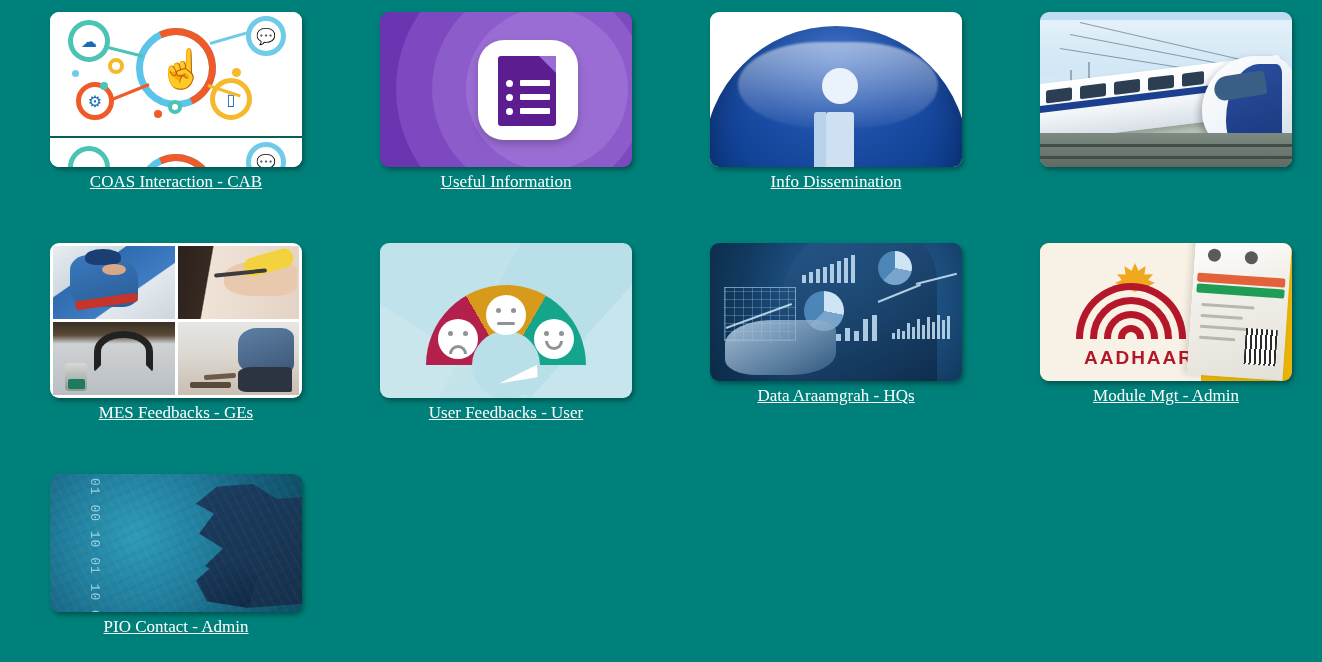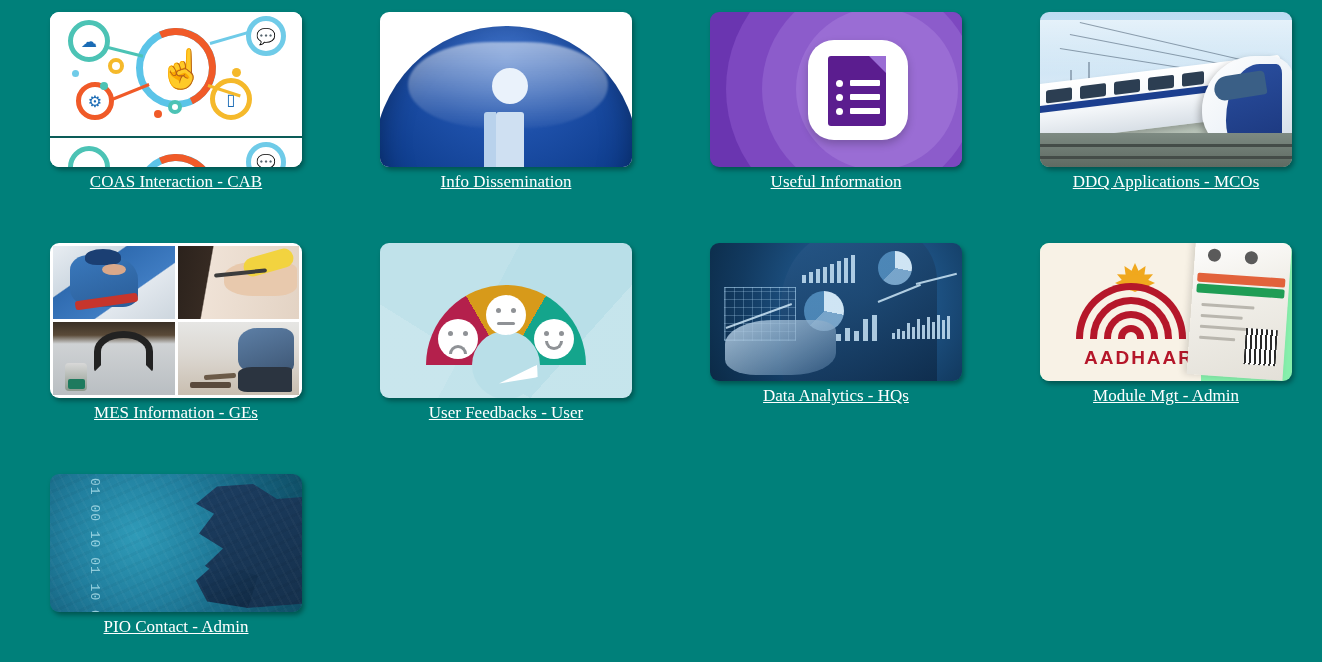--- a/index.html
+++ b/index.html
@@ -240,21 +240,21 @@
   .barset { position:absolute; }
   .grid9 { position:absolute; border:1px solid rgba(175,215,245,0.45);
            background:
              repeating-linear-gradient(90deg, rgba(175,215,245,0.28) 0 1px, rgba(0,0,0,0) 1px 9px),
              repeating-linear-gradient(0deg, rgba(175,215,245,0.28) 0 1px, rgba(0,0,0,0) 1px 8px); }
   .pie9 { position:absolute; border-radius:50%;
           background: conic-gradient(rgba(222,242,255,0.92) 0 28%, rgba(150,196,232,0.75) 28% 62%, rgba(96,160,210,0.7) 62% 100%); }
   .trend { position:absolute; height:2px; background:rgba(215,240,255,0.8); transform-origin:0 50%; }
 
   
-  .aad { background:#86efac; }
+  .aad { background:#eab308; }
   .aad-left { position:absolute; left:0; top:0; width:64%; height:100%; background:#f8f2e6; }
   .aad-sun { position:absolute; left:42px; top:38px; width:100px; height:56px; }
   .ray { position:absolute; width:0; height:0; border-left:9px solid transparent;
          border-right:9px solid transparent; border-bottom:20px solid #f0a81e;
          transform-origin:50% 100%; }
   .fp { position:absolute; border:7px solid #b5172a; border-bottom:none;
         border-radius:120px 120px 0 0; }
   .aad-word { position:absolute; left:34px; top:104px; width:130px; text-align:center;
               color:#b5172a; font-family:"Liberation Sans", sans-serif;
               font-weight:bold; font-size:19px; letter-spacing:2px; }
@@ -332,32 +332,20 @@
           <div class="c-ring chat">
               <span class="ic">💬</span>
             </div>
         </div>
       </div>
     </div>
     <span class="caption">COAS Interaction - CAB</span>
   </div>
 
   <div class="tile">
-    <div class="thumb info">
-      <div class="art">
-        <div class="info-ball"></div>
-        <div class="info-gloss"></div>
-        <div class="info-dot"></div>
-        <div class="info-stem"></div>
-      </div>
-    </div>
-    <span class="caption">Info Dissemination</span>
-  </div>
-
-  <div class="tile">
     <div class="thumb useful">
       <div class="art">
         <div class="ring-a"></div>
           <div class="ring-b"></div>
           <div class="ring-c"></div>
         <div class="doc-card">
           <div class="doc-page">
             <div class="doc-fold"></div>
             <div class="doc-bul" style="left:8px;top:24px;"></div>
             <div class="doc-row" style="left:22px;top:24px;width:30px;"></div>
@@ -366,20 +354,32 @@
             <div class="doc-bul" style="left:8px;top:52px;"></div>
             <div class="doc-row" style="left:22px;top:52px;width:30px;"></div>
           </div>
         </div>
       </div>
     </div>
     <span class="caption">Useful Information</span>
   </div>
 
   <div class="tile">
+    <div class="thumb info">
+      <div class="art">
+        <div class="info-ball"></div>
+        <div class="info-gloss"></div>
+        <div class="info-dot"></div>
+        <div class="info-stem"></div>
+      </div>
+    </div>
+    <span class="caption">Info Dissemination</span>
+  </div>
+
+  <div class="tile">
     <div class="thumb train">
       <div class="art">
         <div class="sky-w"></div>
         <div class="wire" style="left:40px;top:10px;width:230px;transform:rotate(13deg);"></div>
         <div class="wire" style="left:30px;top:22px;width:240px;transform:rotate(11deg);"></div>
         <div class="wire" style="left:20px;top:36px;width:250px;transform:rotate(9deg);"></div>
         <div class="pylon" style="left:48px;top:50px;height:44px;"></div>
         <div class="pylon" style="left:30px;top:58px;height:34px;"></div>
         <div class="train-body">
             <div class="train-stripe"></div>
@@ -390,21 +390,20 @@
           <div class="train-win" style="left:152px;width:22px;"></div>
         </div>
         <div class="train-nose"></div>
         <div class="nose-blue"></div>
         <div class="nose-win"></div>
         <div class="ground"></div>
         <div class="rail" style="bottom:20px;"></div>
         <div class="rail" style="bottom:8px;"></div>
       </div>
     </div>
-    <span class="caption">DDQ Applications - MCOs</span>
   </div>
 
 
   <div class="tile">
     <div class="thumb mes">
       <div class="mcell m1">
         <div class="m1b"></div>
           <div class="m1c"></div>
           <div class="m1d"></div>
           <div class="m1e"></div>
@@ -419,21 +418,21 @@
           <div class="m3a"></div>
           <div class="m3b"></div>
       </div>
       <div class="mcell m4">
         <div class="m4a"></div>
           <div class="m4b"></div>
           <div class="m4c"></div>
           <div class="m4d"></div>
       </div>
     </div>
-    <span class="caption">MES Information - GEs</span>
+    <span class="caption">MES Feedbacks - GEs</span>
   </div>
 
 
   <div class="tile">
     <div class="thumb fb">
       <div class="art">
         <div class="fb-poly"></div>
         <div class="arc"></div>
         <div class="arc-hole"></div>
         <div class="face f-sad">
@@ -494,21 +493,21 @@
           <div class="bar" style="left:40px;width:3px;height:17px;"></div>
           <div class="bar" style="left:45px;width:3px;height:24px;"></div>
           <div class="bar" style="left:50px;width:3px;height:19px;"></div>
           <div class="bar" style="left:55px;width:3px;height:23px;"></div>
         </div>
         <div class="trend" style="left:168px;top:58px;width:46px;transform:rotate(-22deg);"></div>
         <div class="trend" style="left:206px;top:40px;width:42px;transform:rotate(-14deg);"></div>
         <div class="da-hand"></div>
       </div>
     </div>
-    <span class="caption">Data Analytics - HQs</span>
+    <span class="caption">Data Araamgrah - HQs</span>
   </div>
 
   <div class="tile row3">
     <div class="thumb aad">
       <div class="art">
         <div class="aad-left"></div>
         <div class="aad-sun">
           <div class="ray" style="left:44px;top:-18px;transform:rotate(0deg);"></div>
           <div class="ray" style="left:44px;top:-18px;transform:rotate(32deg);"></div>
           <div class="ray" style="left:44px;top:-18px;transform:rotate(64deg);"></div>

